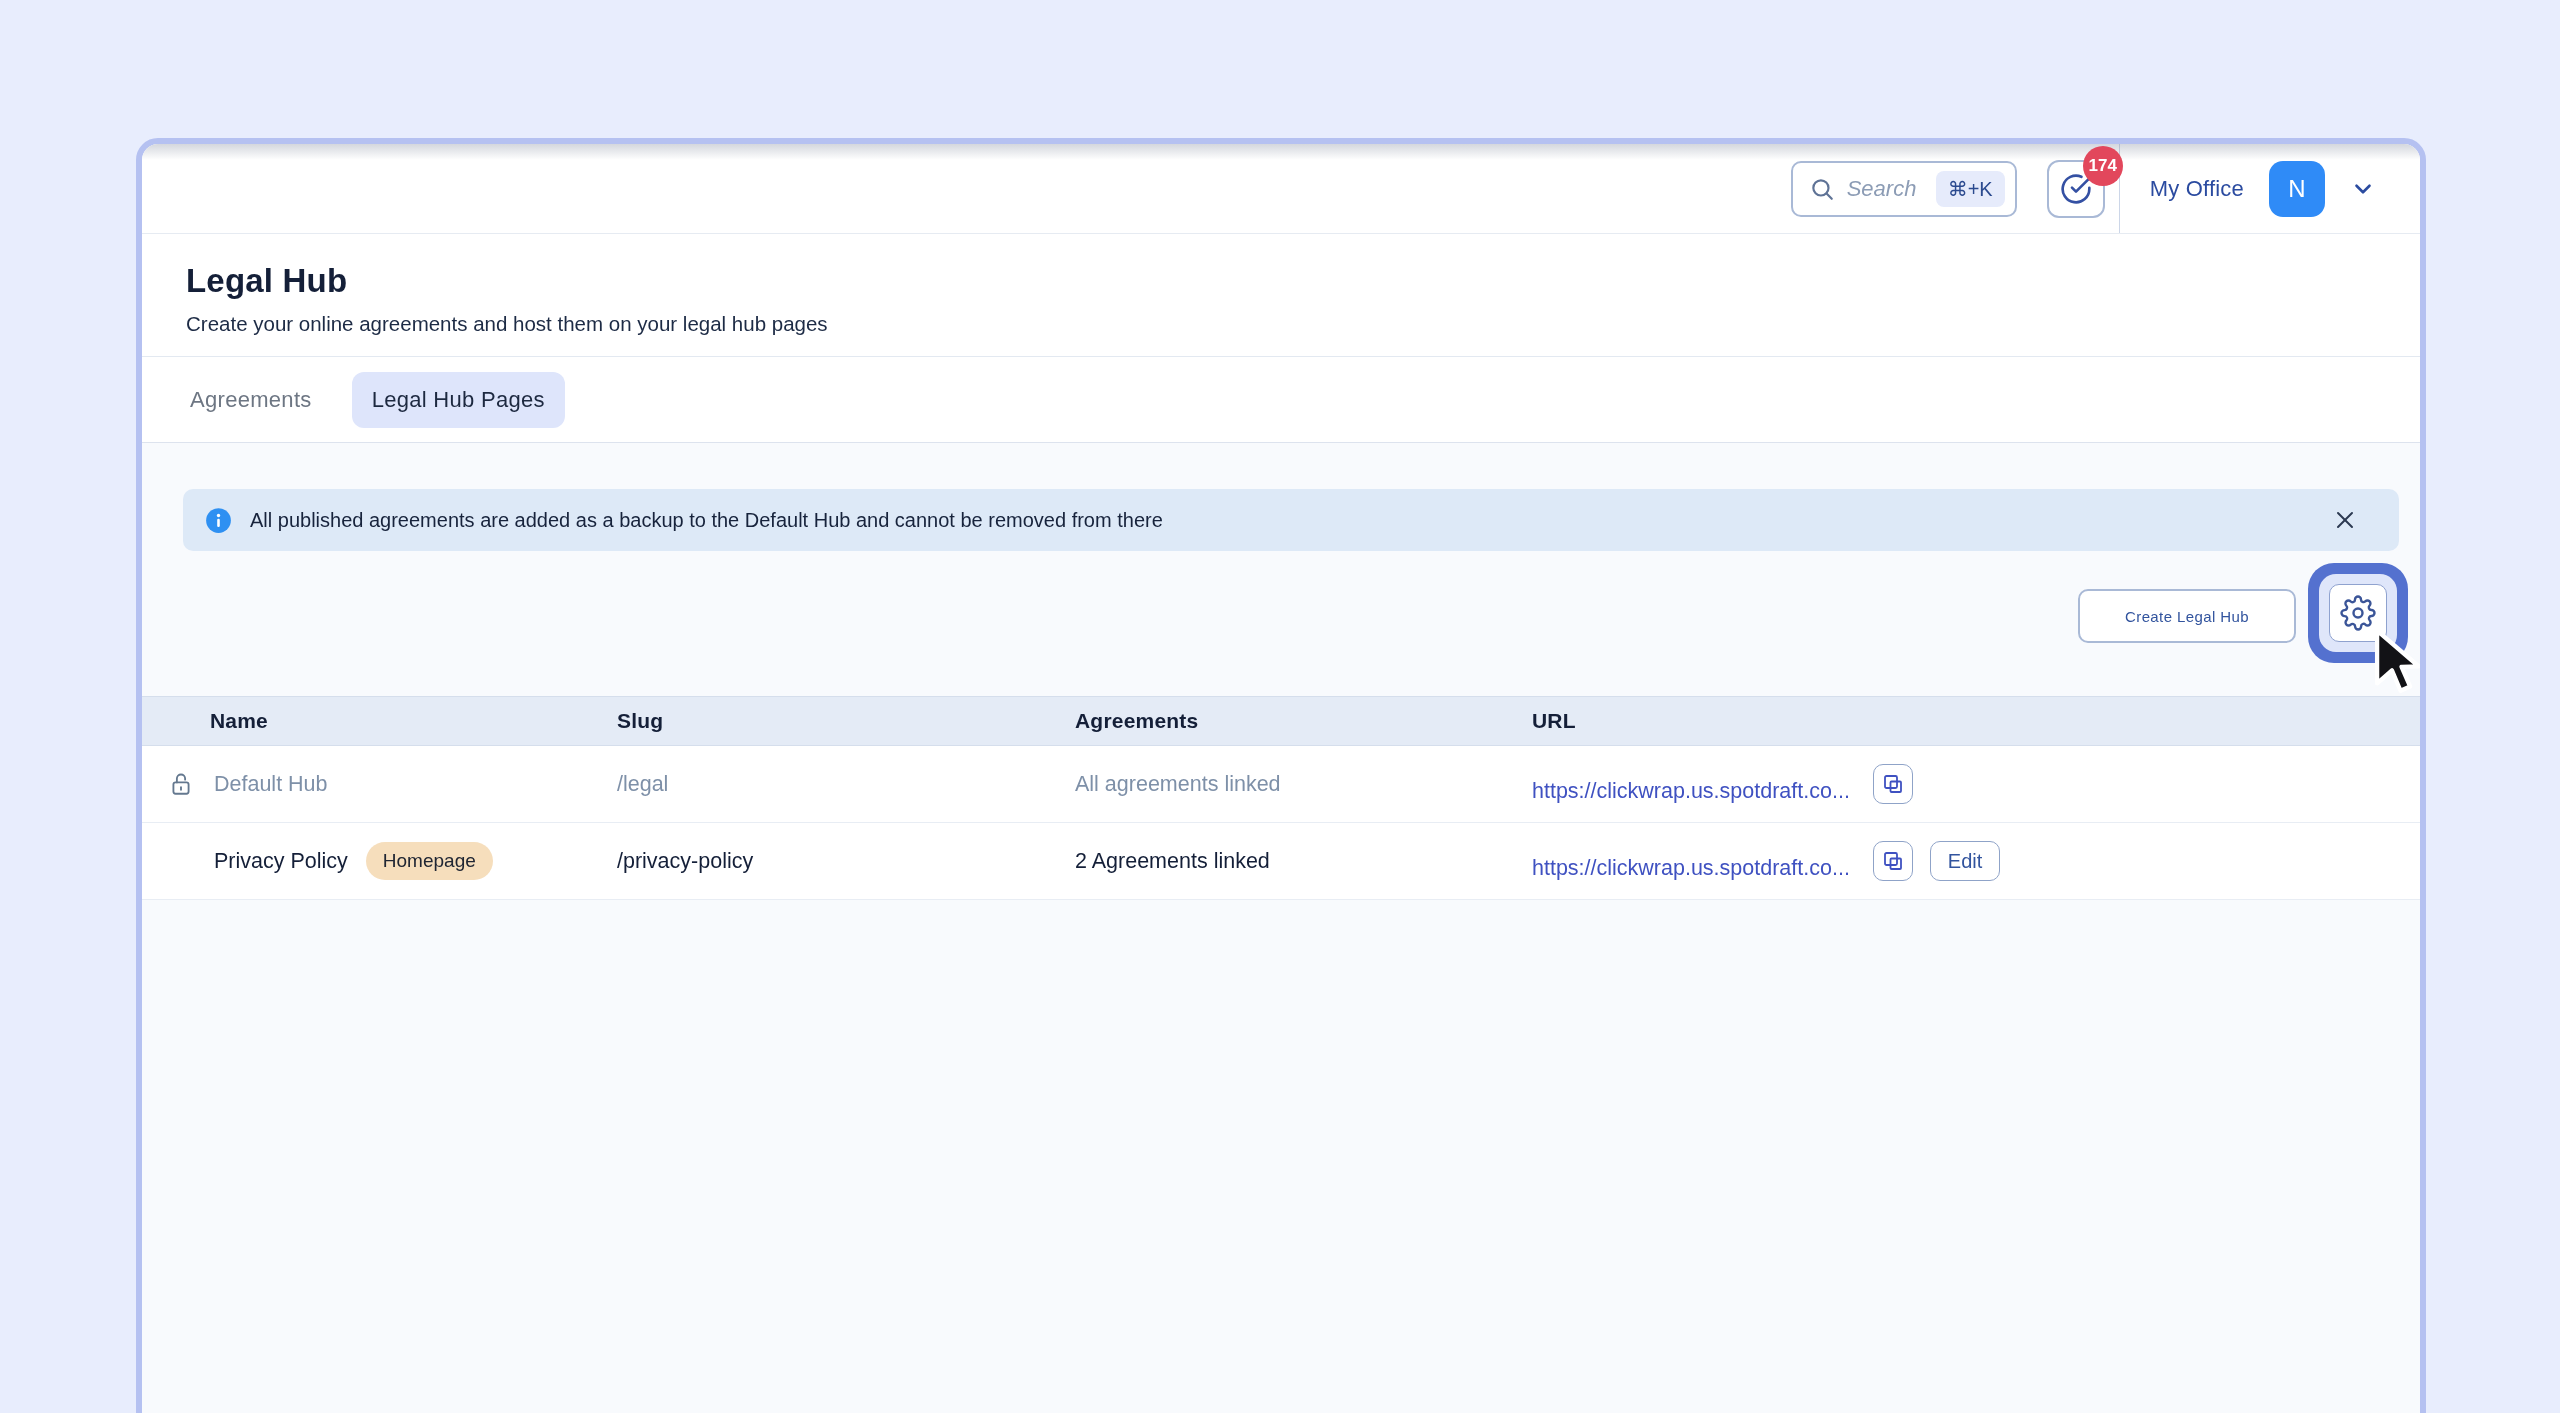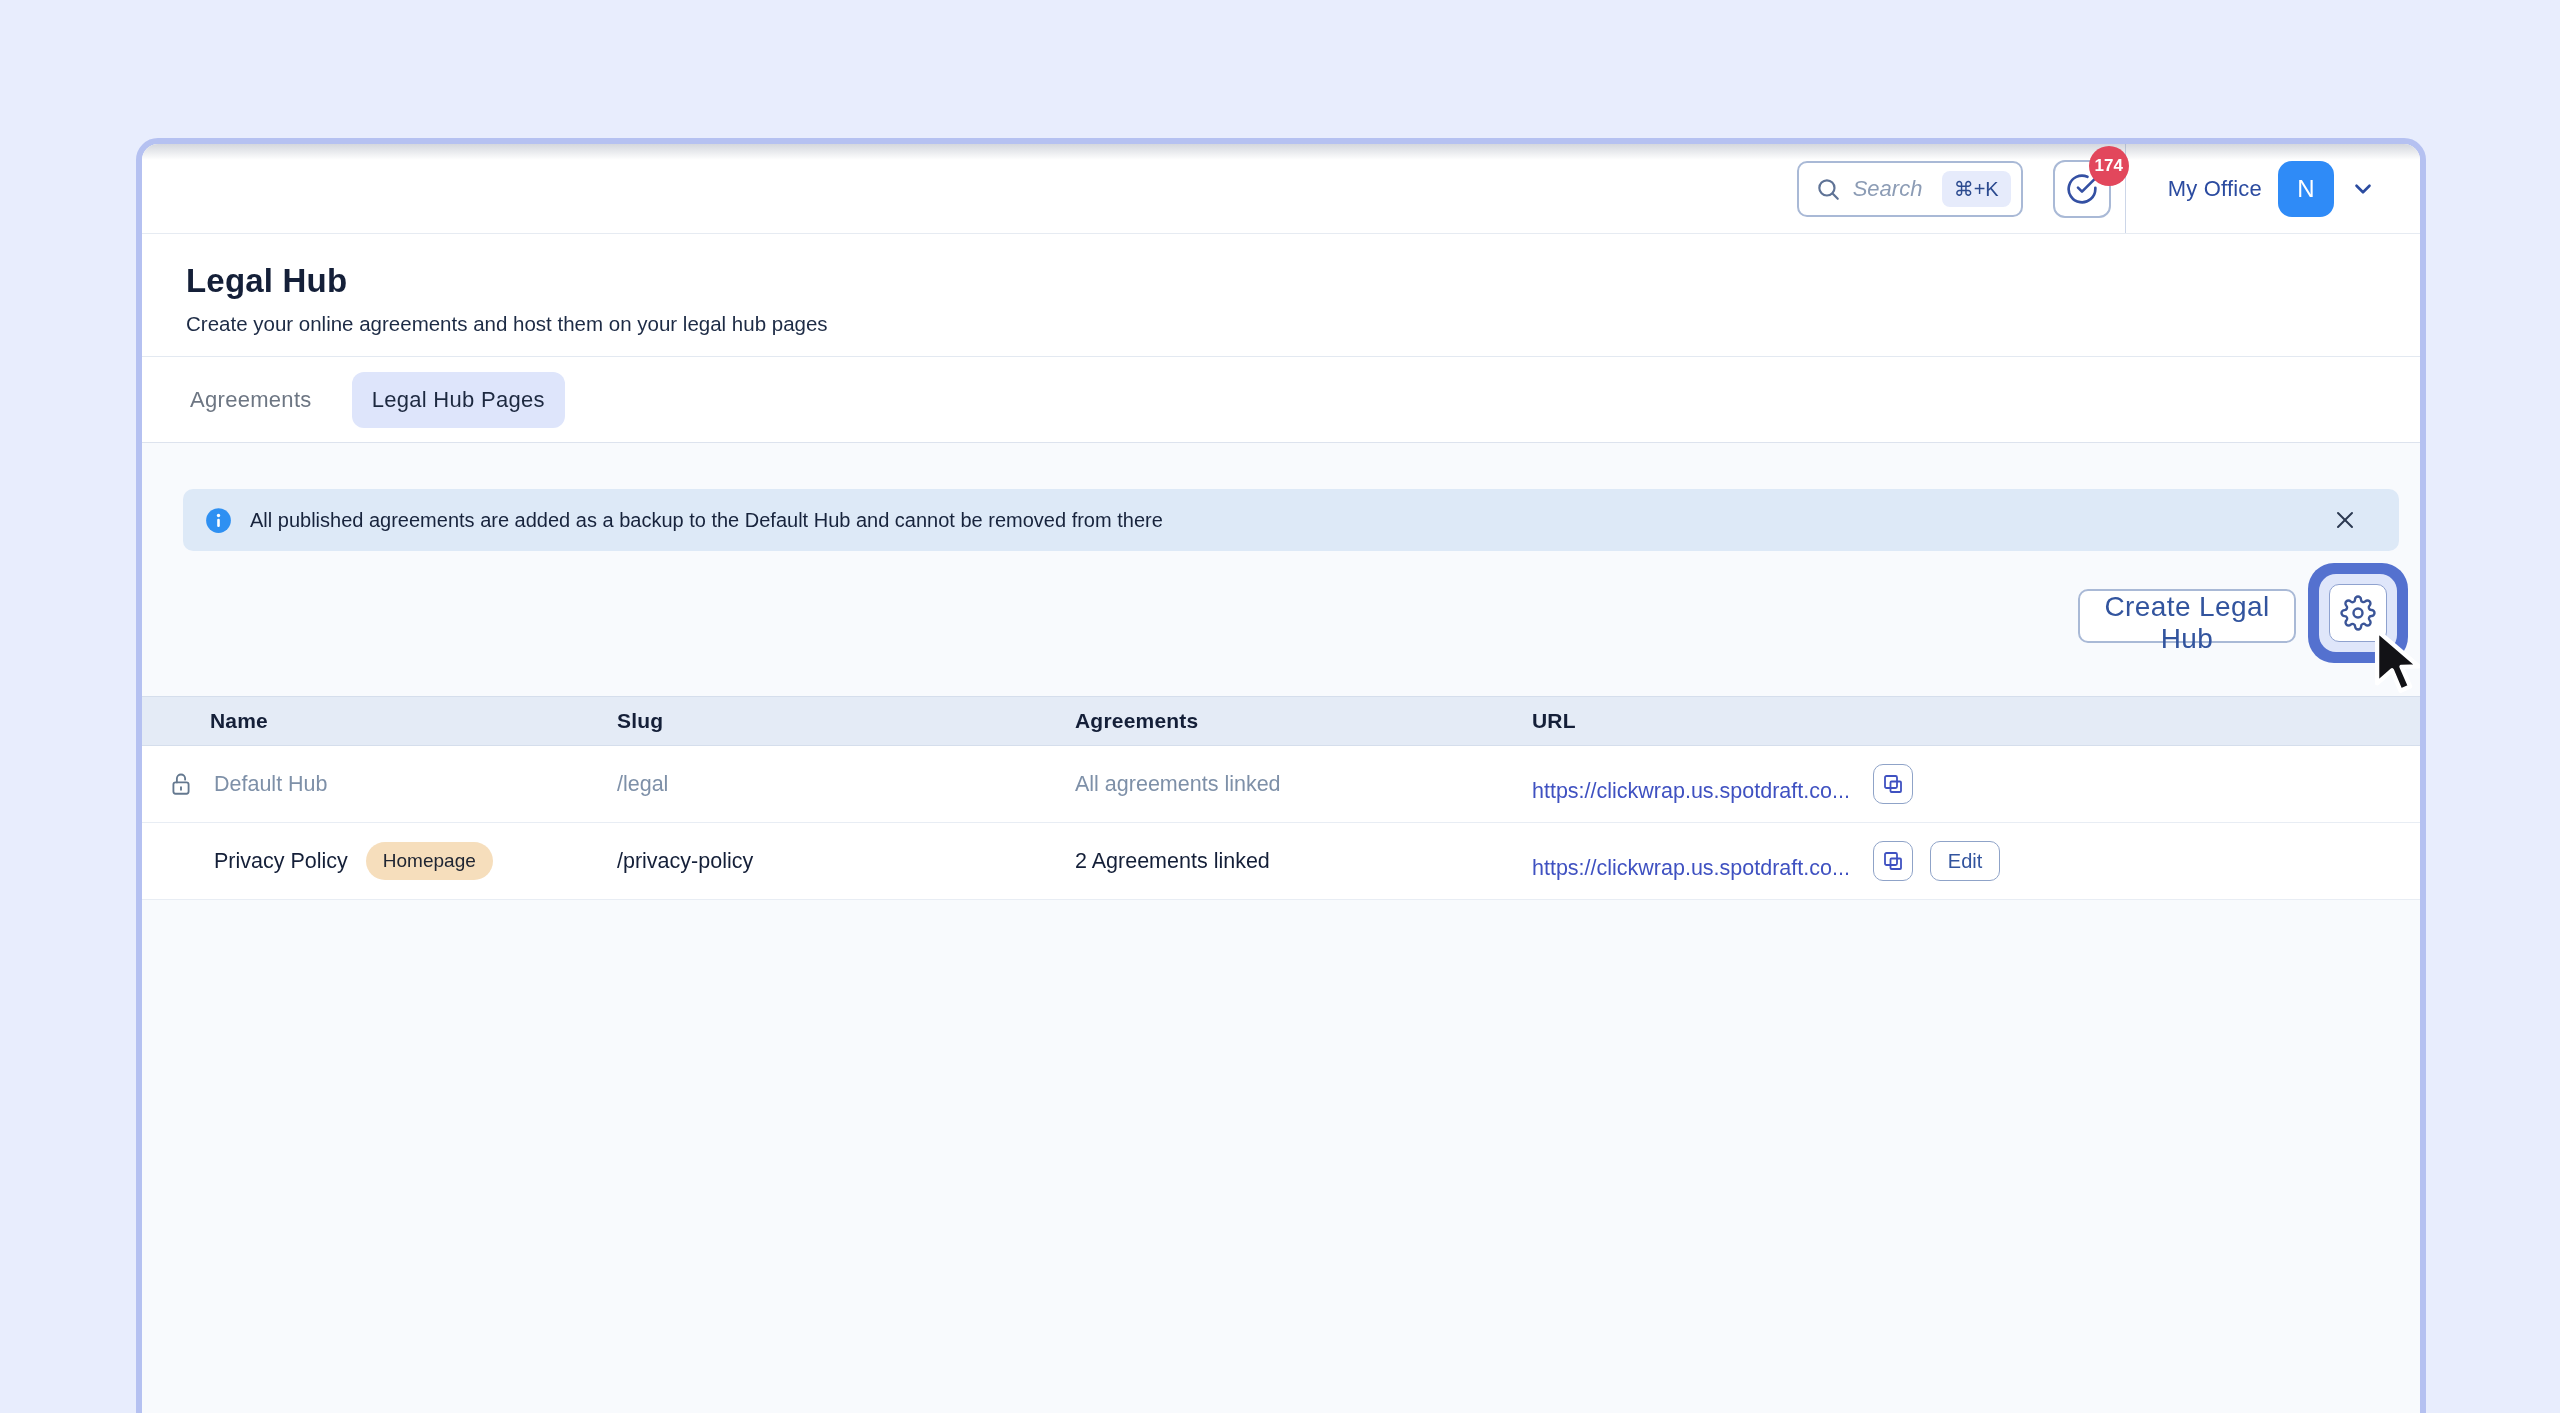--- a/index.html
+++ b/index.html
@@ -29,21 +29,21 @@
   .search-box .ph{flex:1;font-style:italic;font-size:22px;color:#8c9cb5;margin-left:12px;}
   .kbd{background:var(--kbd-bg);color:var(--kbd-text);font-size:20px;font-weight:500;
     border-radius:8px;padding:6px 12px;white-space:nowrap;}
   .notif{position:relative;margin-right:14px;}
   .icon-btn{width:58px;height:58px;border:2px solid var(--control-border);border-radius:12px;background:#fff;
     display:flex;align-items:center;justify-content:center;cursor:pointer;}
   .badge{position:absolute;top:-14px;right:-18px;width:40px;height:40px;border-radius:50%;
     background:var(--badge-red);color:#fff;font-size:17px;font-weight:700;
     display:flex;align-items:center;justify-content:center;}
   .v-divider{width:1px;align-self:stretch;background:#ccd6e8;margin-right:30px;}
-  .workspace{display:flex;align-items:center;gap:16px;cursor:pointer;margin-left:12px;}
+  .workspace{display:flex;align-items:center;gap:25px;cursor:pointer;}
   .workspace .ws-label{font-size:22px;font-weight:500;color:#2b4ba0;letter-spacing:.2px;}
   .avatar{width:56px;height:56px;border-radius:14px;background:var(--avatar-blue);color:#fff;
     font-size:24px;font-weight:500;display:flex;align-items:center;justify-content:center;}
 
   
   .page-header{background:var(--panel-bg);padding:28px 44px 20px;border-bottom:1px solid #e3e9f1;}
   .page-header h1{font-size:33px;font-weight:700;color:var(--text-dark);letter-spacing:.2px;}
   .page-header p{margin-top:12px;font-size:20.5px;color:#1d2b45;}
 
   
@@ -57,21 +57,21 @@
   .content{position:relative;background:var(--card-bg);height:100%;}
   .banner{margin:46px 21px 0 41px;height:62px;background:var(--banner-bg);border-radius:10px;
     display:flex;align-items:center;padding:0 36px 0 22px;}
   .banner .banner-text{margin-left:18px;font-size:20px;color:#17233c;}
   .banner .close-btn{margin-left:auto;background:none;border:none;cursor:pointer;
     display:flex;align-items:center;justify-content:center;width:36px;height:36px;}
 
   .actions-row{position:relative;height:54px;margin-top:38px;}
   .create-btn{position:absolute;right:124px;top:0;height:54px;width:218px;background:#fff;
     border:2px solid var(--control-border);border-radius:10px;color:var(--accent);
-    font-size:28px;letter-spacing:.4px;cursor:pointer;font-family:inherit;}
+    font-size:15px;letter-spacing:.4px;cursor:pointer;font-family:inherit;}
   .gear-ring{position:absolute;right:12px;top:-26px;width:100px;height:100px;border-radius:26px;
     background:var(--focus-ring);padding:11px;}
   .gear-ring-inner{width:100%;height:100%;border-radius:17px;background:var(--focus-ring-inner);padding:10px;}
   .gear-btn{width:100%;height:100%;border-radius:10px;background:#fff;border:1.5px solid #8fa2cf;
     display:flex;align-items:center;justify-content:center;cursor:pointer;}
 
   
   .table{margin-top:53px;}
   .tgrid{display:grid;grid-template-columns:475px 458px 457px auto;align-items:center;}
   .thead{height:50px;background:var(--thead-bg);border-top:1px solid #d5deec;border-bottom:1px solid #d5deec;

